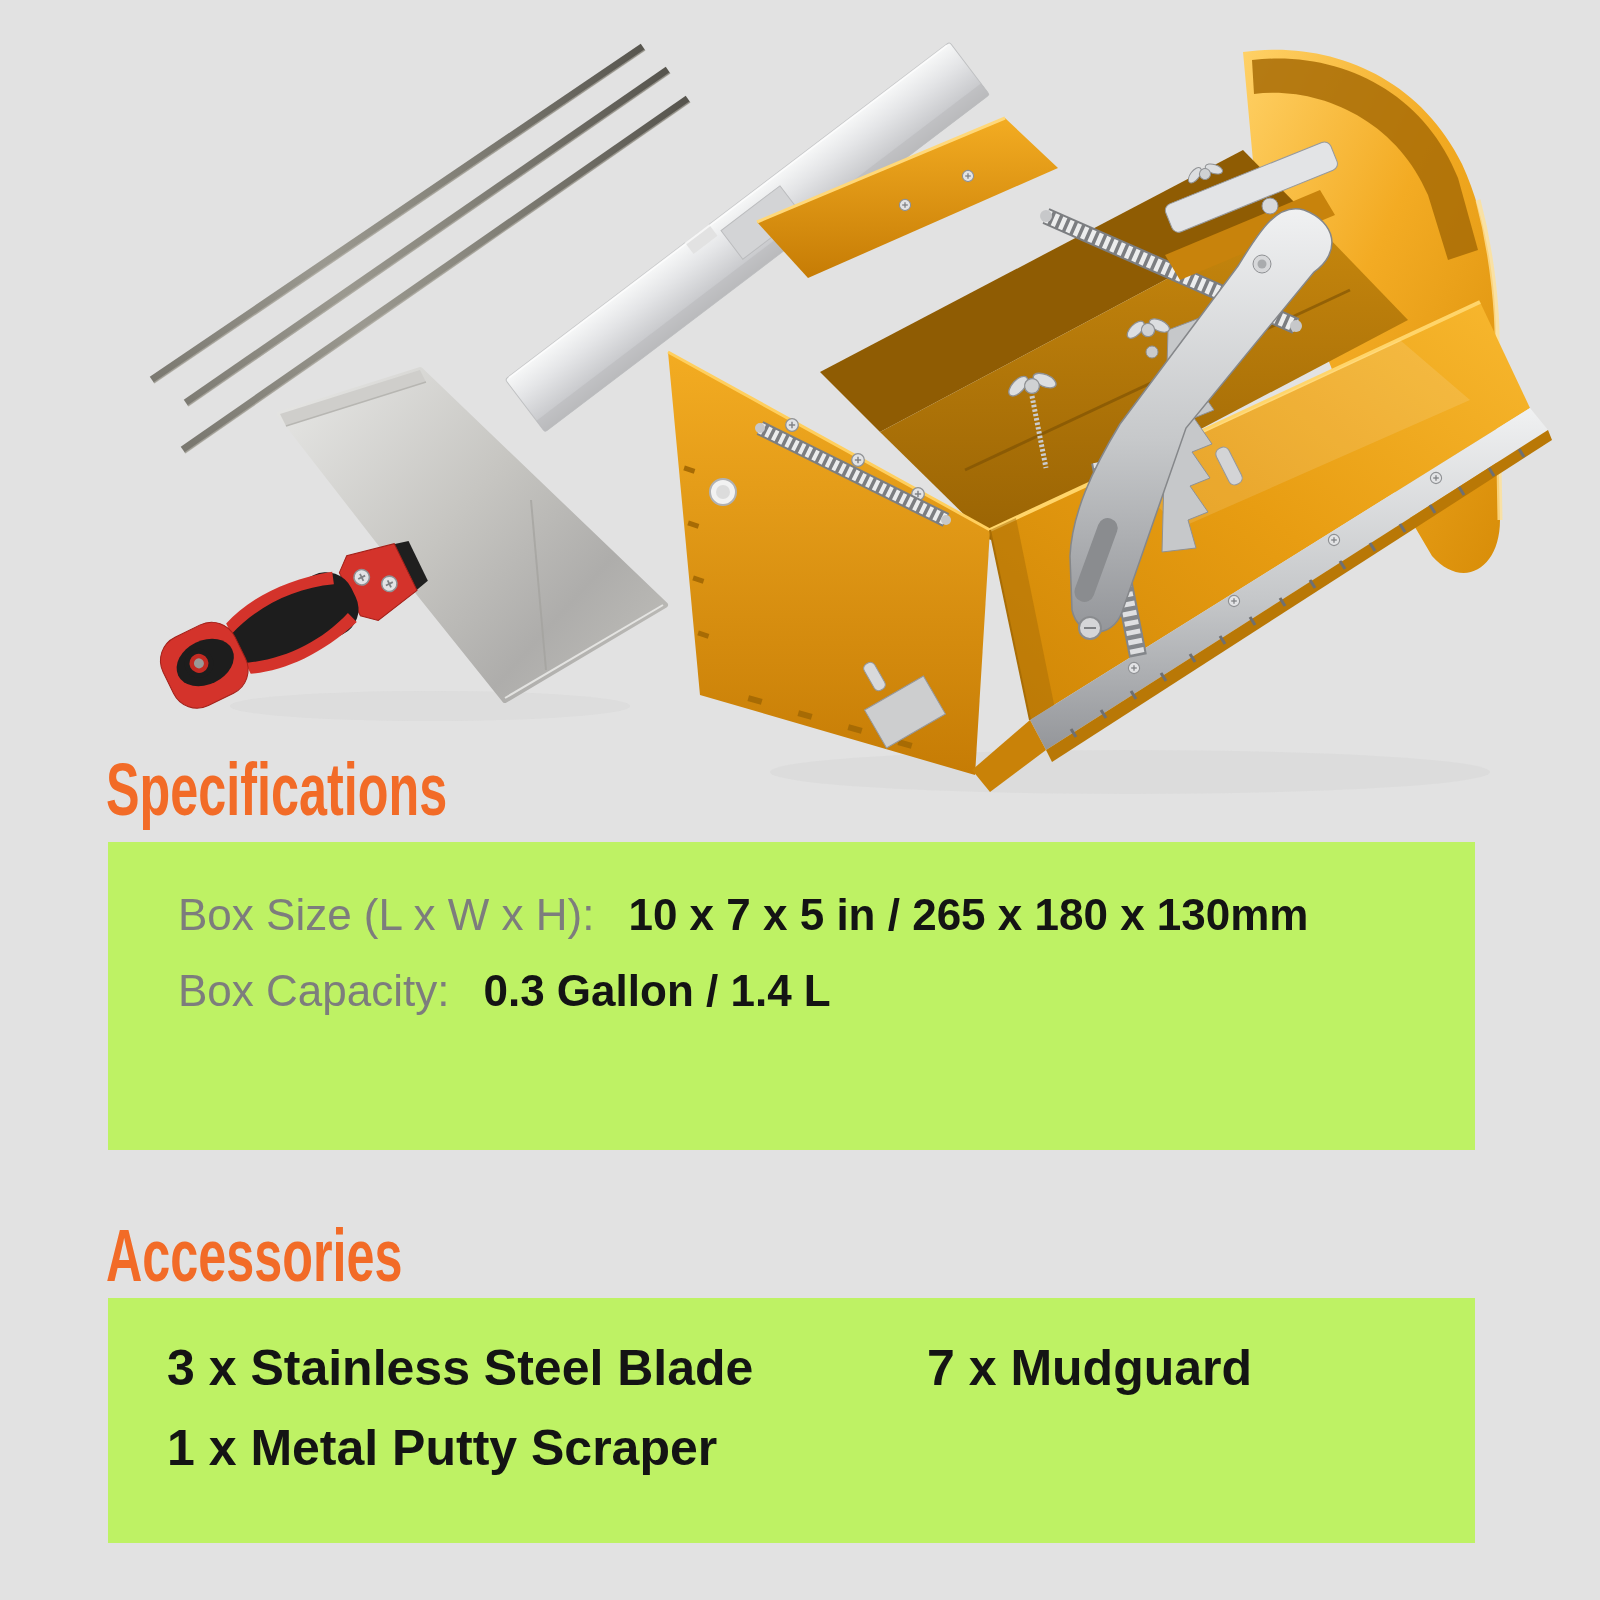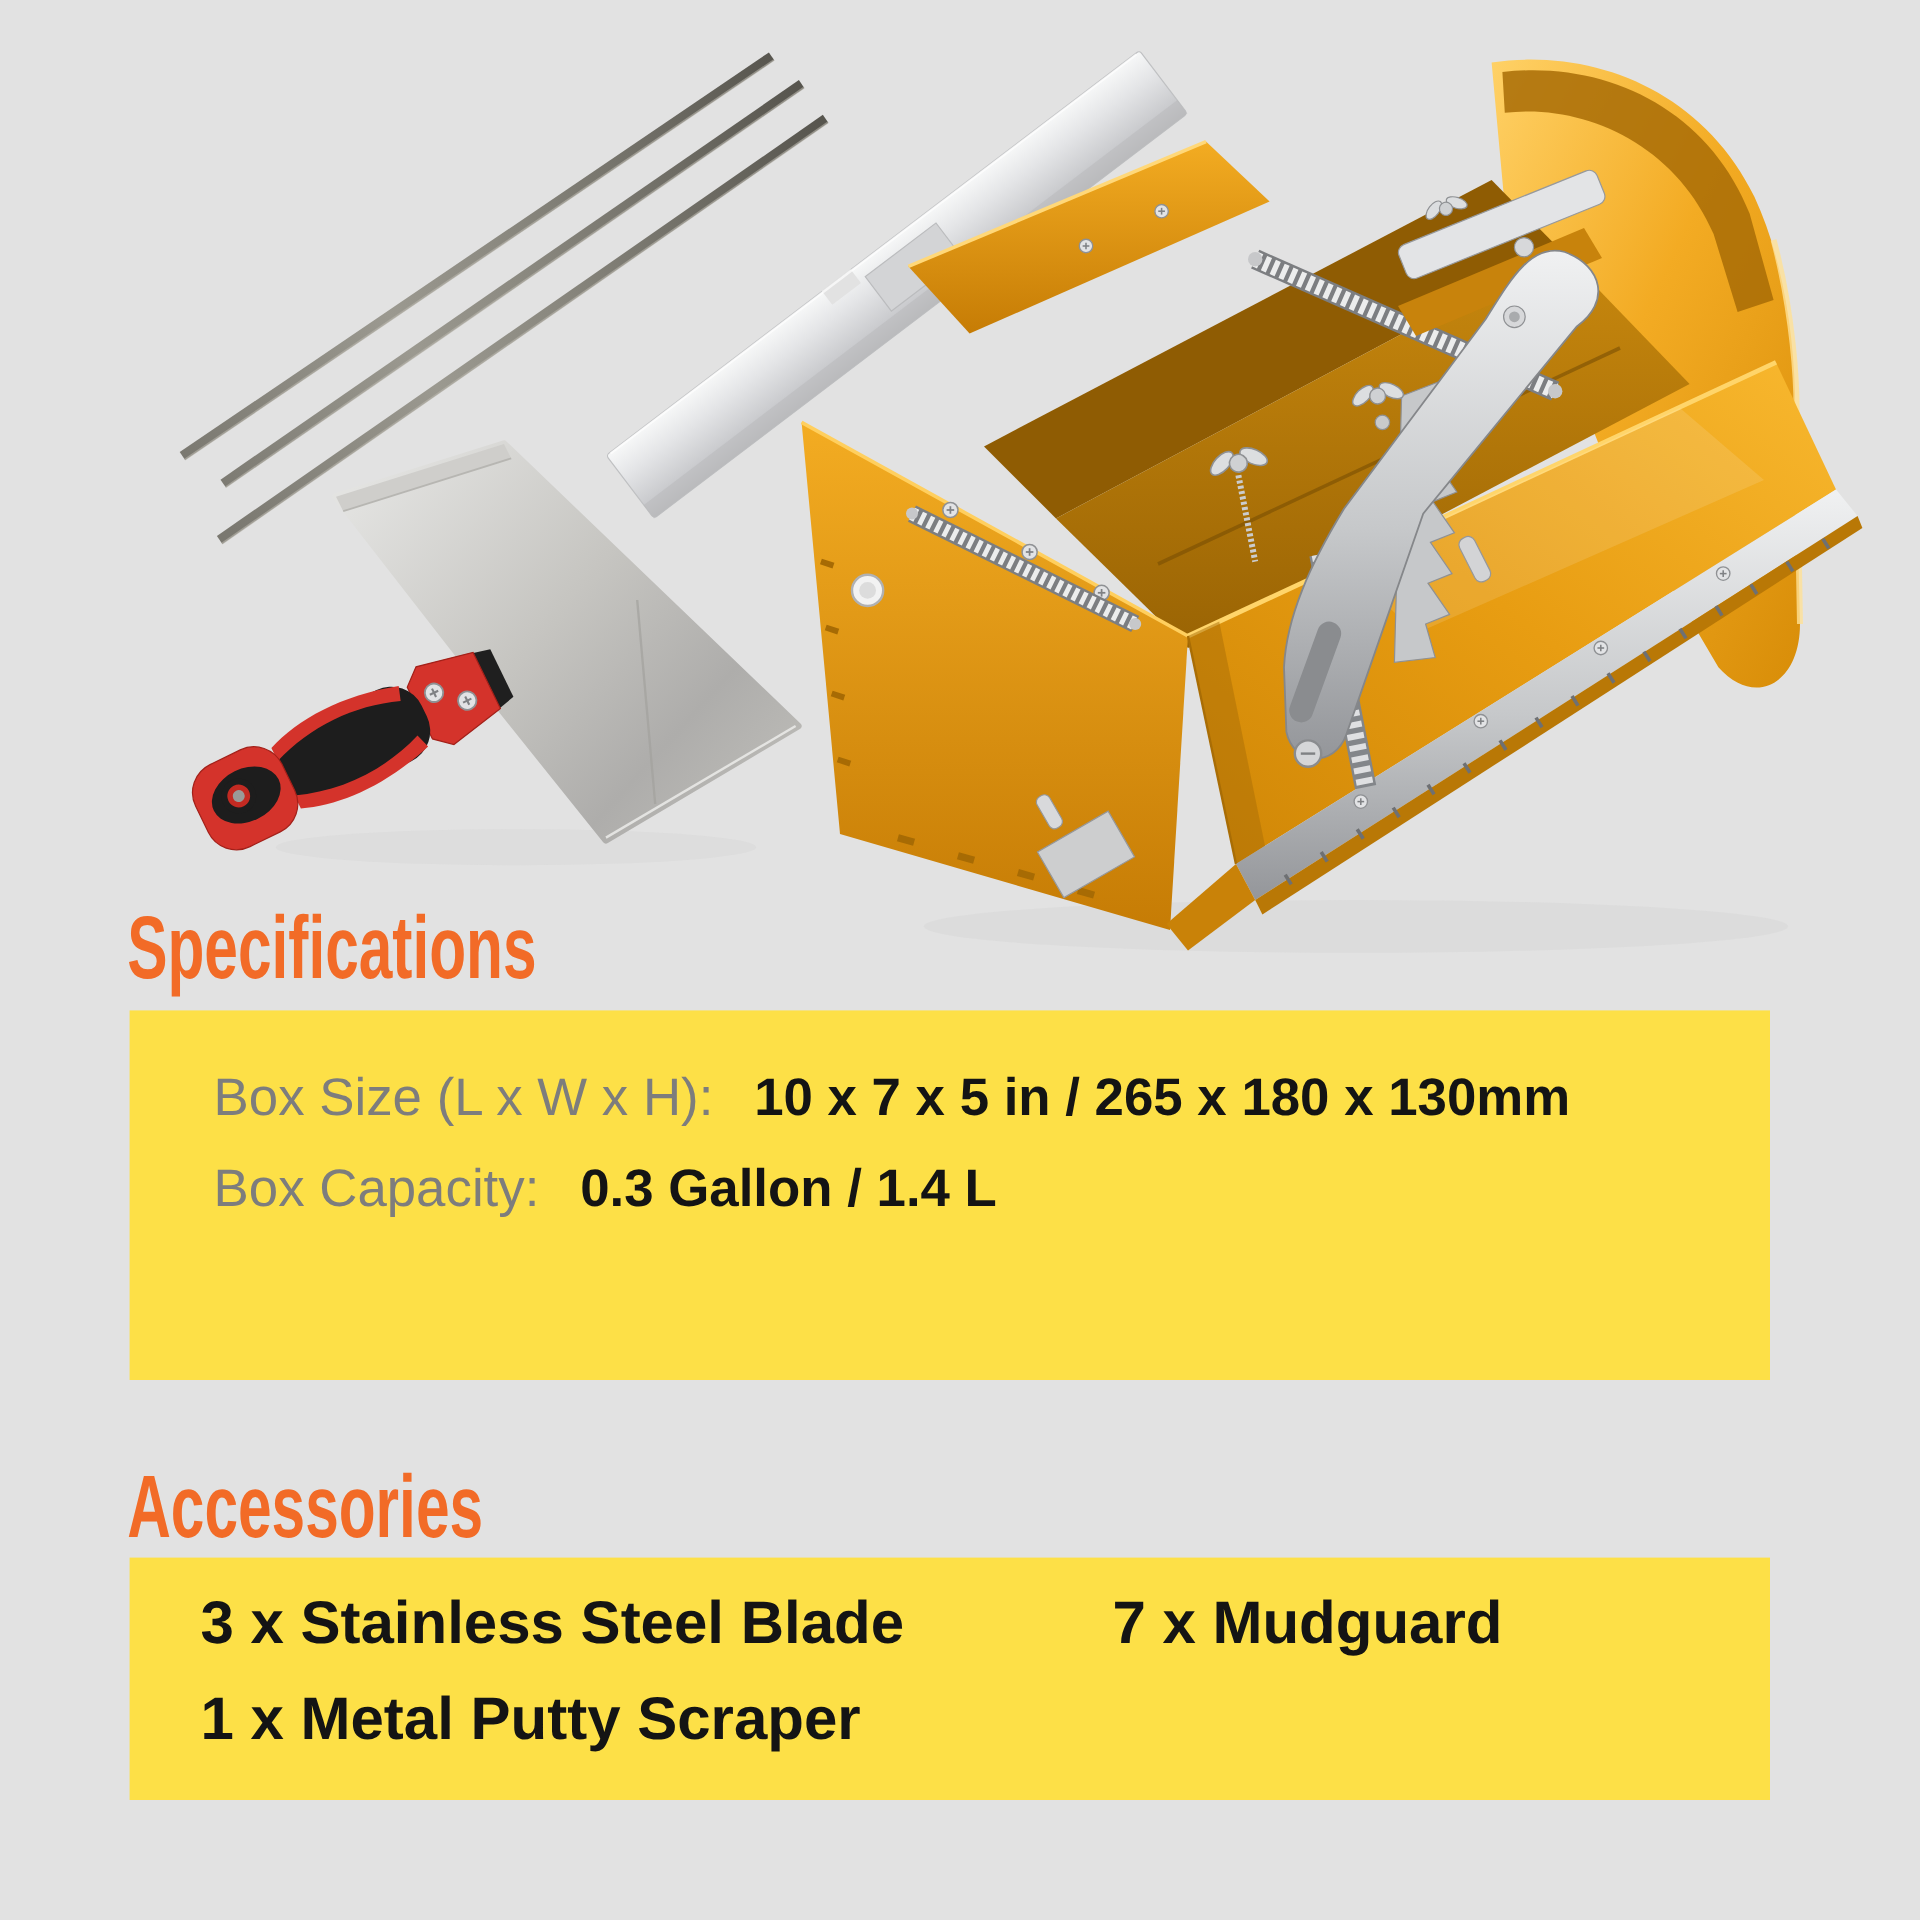--- a/index.html
+++ b/index.html
@@ -3,23 +3,23 @@
 <meta charset="utf-8">
 <style>
   html,body{margin:0;padding:0;}
   body{width:1600px;height:1600px;background:#e2e2e2;font-family:"Liberation Sans",sans-serif;overflow:hidden;}
   .canvas{position:relative;width:1600px;height:1600px;background:#e2e2e2;}
   .hero{position:absolute;left:0;top:0;}
   .heading{position:absolute;left:106px;font-weight:bold;font-size:74px;line-height:1;color:#f26b27;
            white-space:nowrap;transform:scaleX(0.68);transform-origin:0 0;letter-spacing:0;}
   #spec-heading{top:753px;}
   #acc-heading{top:1219px;}
-  .panel{position:absolute;left:108px;width:1367px;background:#fde047;}
+  .panel{position:absolute;left:108px;width:1367px;background:#bef264;}
   #spec-panel{top:842px;height:308px;padding:35px 0 0 70px;box-sizing:border-box;}
-  #acc-panel{top:1298px;height:202px;padding:14px 0 0 59px;box-sizing:border-box;
+  #acc-panel{top:1298px;height:245px;padding:30px 0 0 59px;box-sizing:border-box;
              display:grid;grid-template-columns:760px auto;grid-auto-rows:80px;align-items:center;}
   .spec-row{display:flex;align-items:center;height:76px;font-size:44px;white-space:nowrap;}
   .spec-label{color:#7d7d7d;}
   .spec-value{color:#141414;font-weight:bold;margin-left:34px;}
   .acc-item{font-size:50px;font-weight:bold;color:#141414;white-space:nowrap;}
 </style>
 </head>
 <body>
 
 <div class="canvas">

